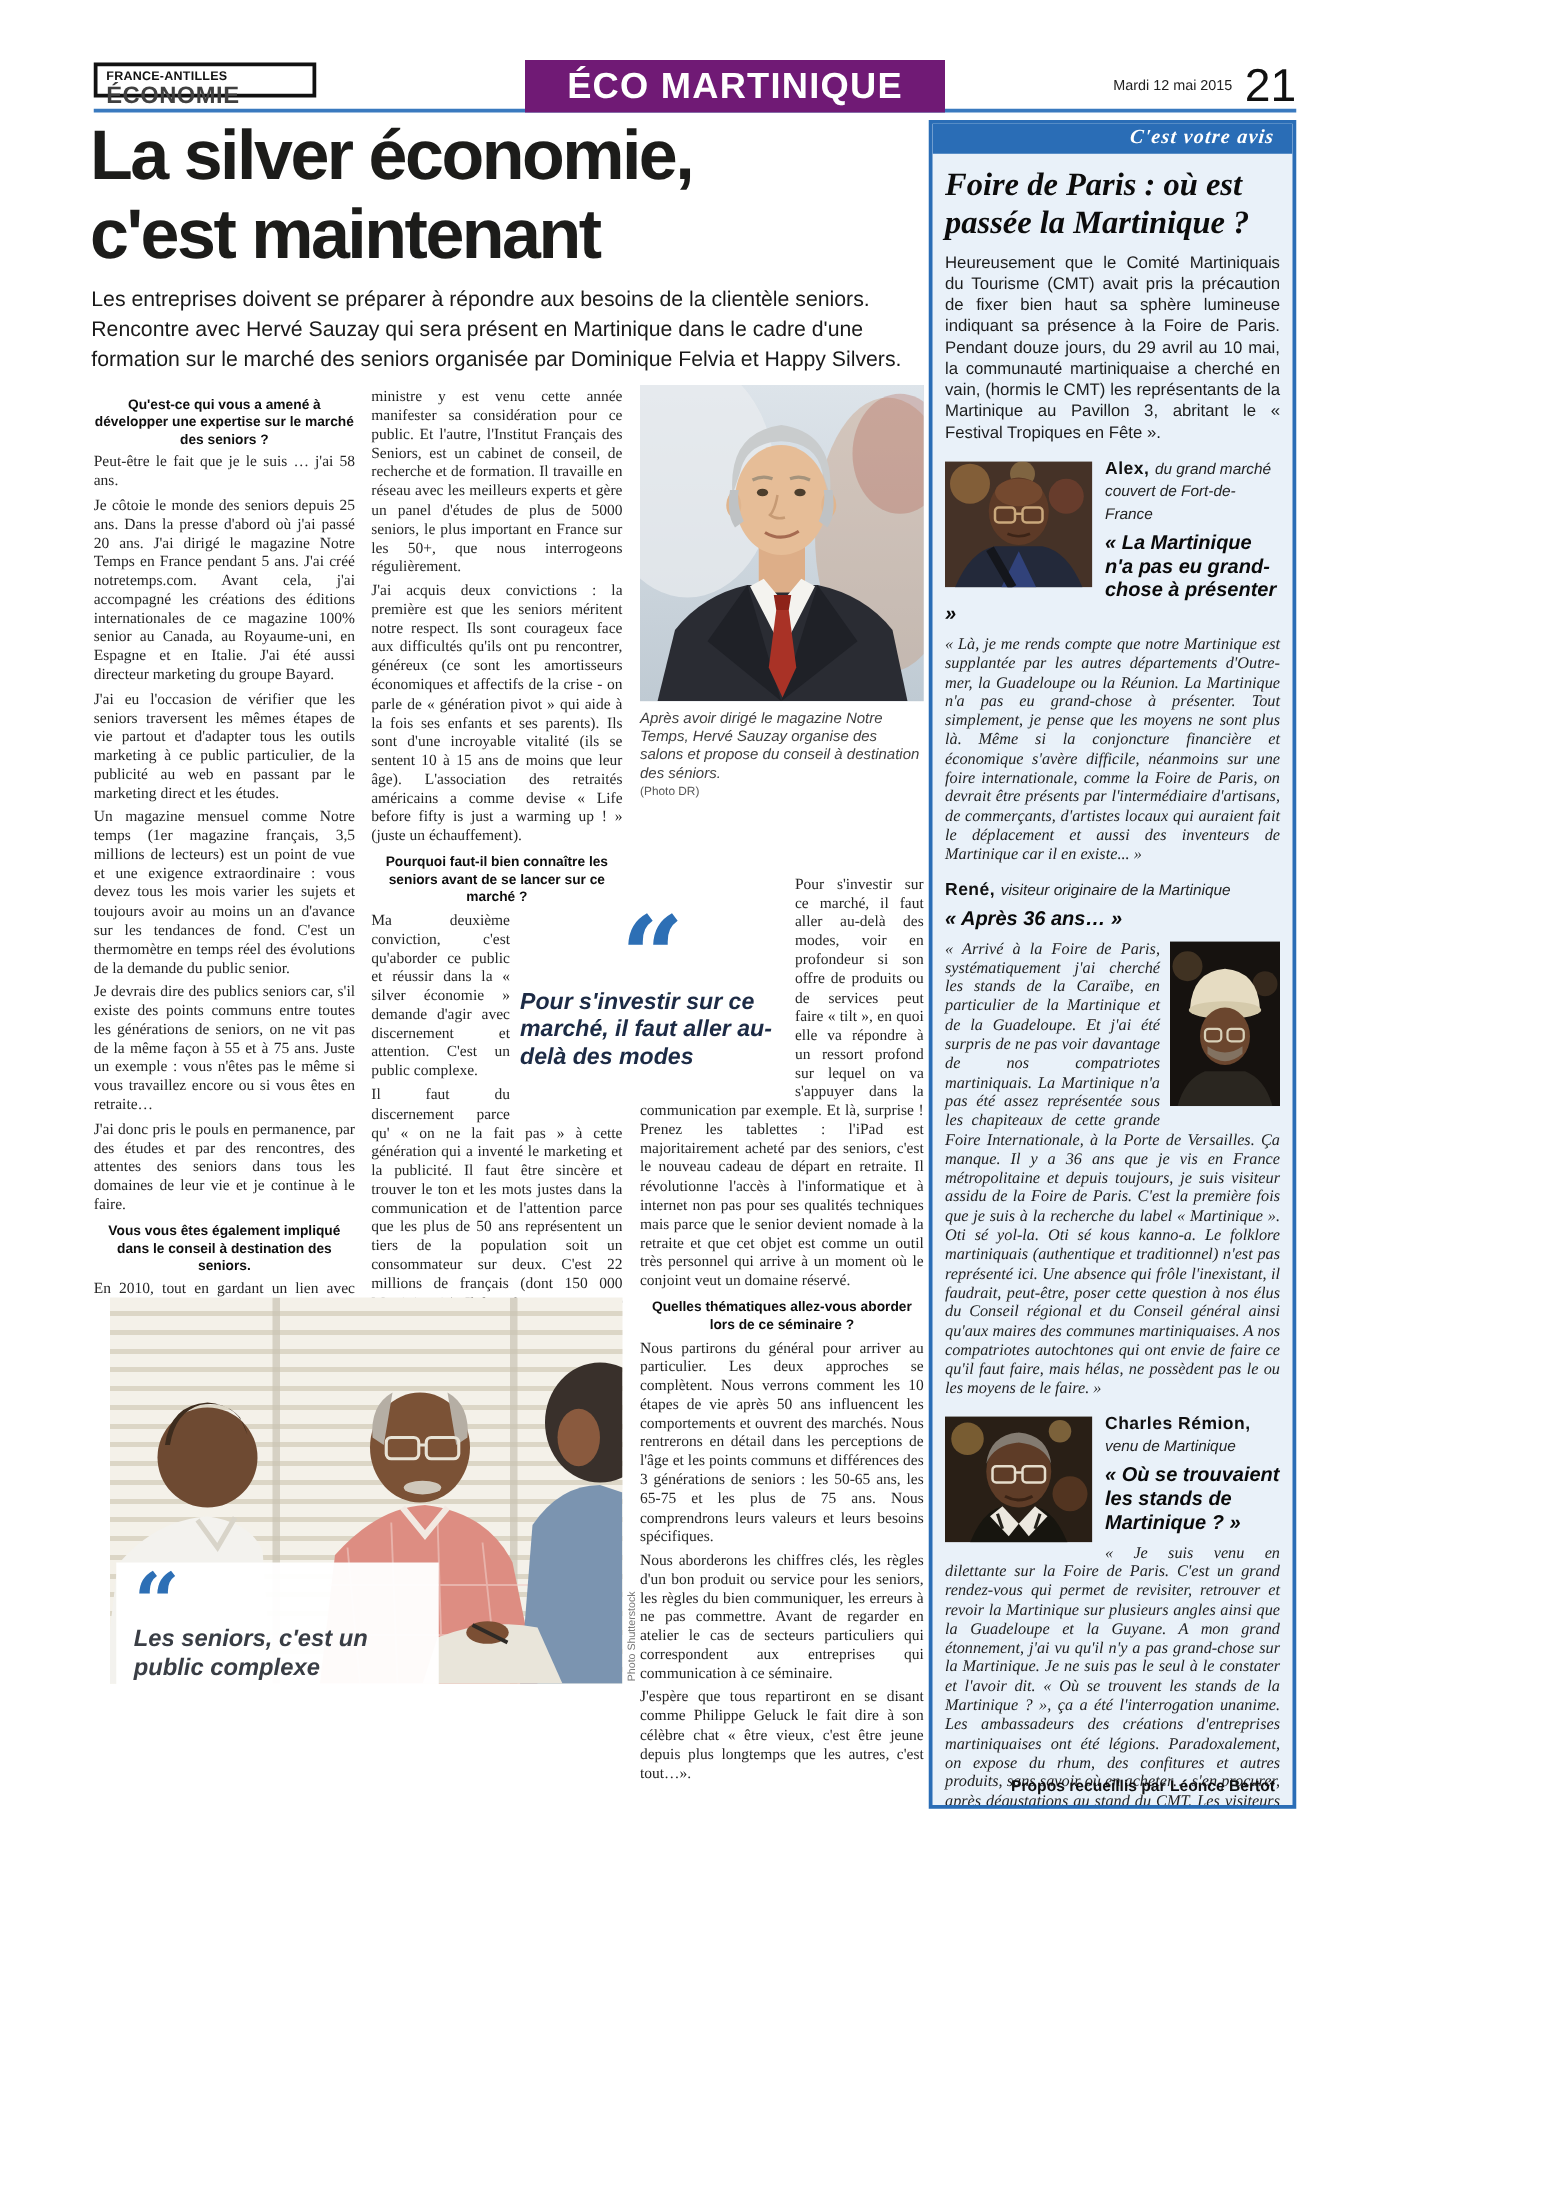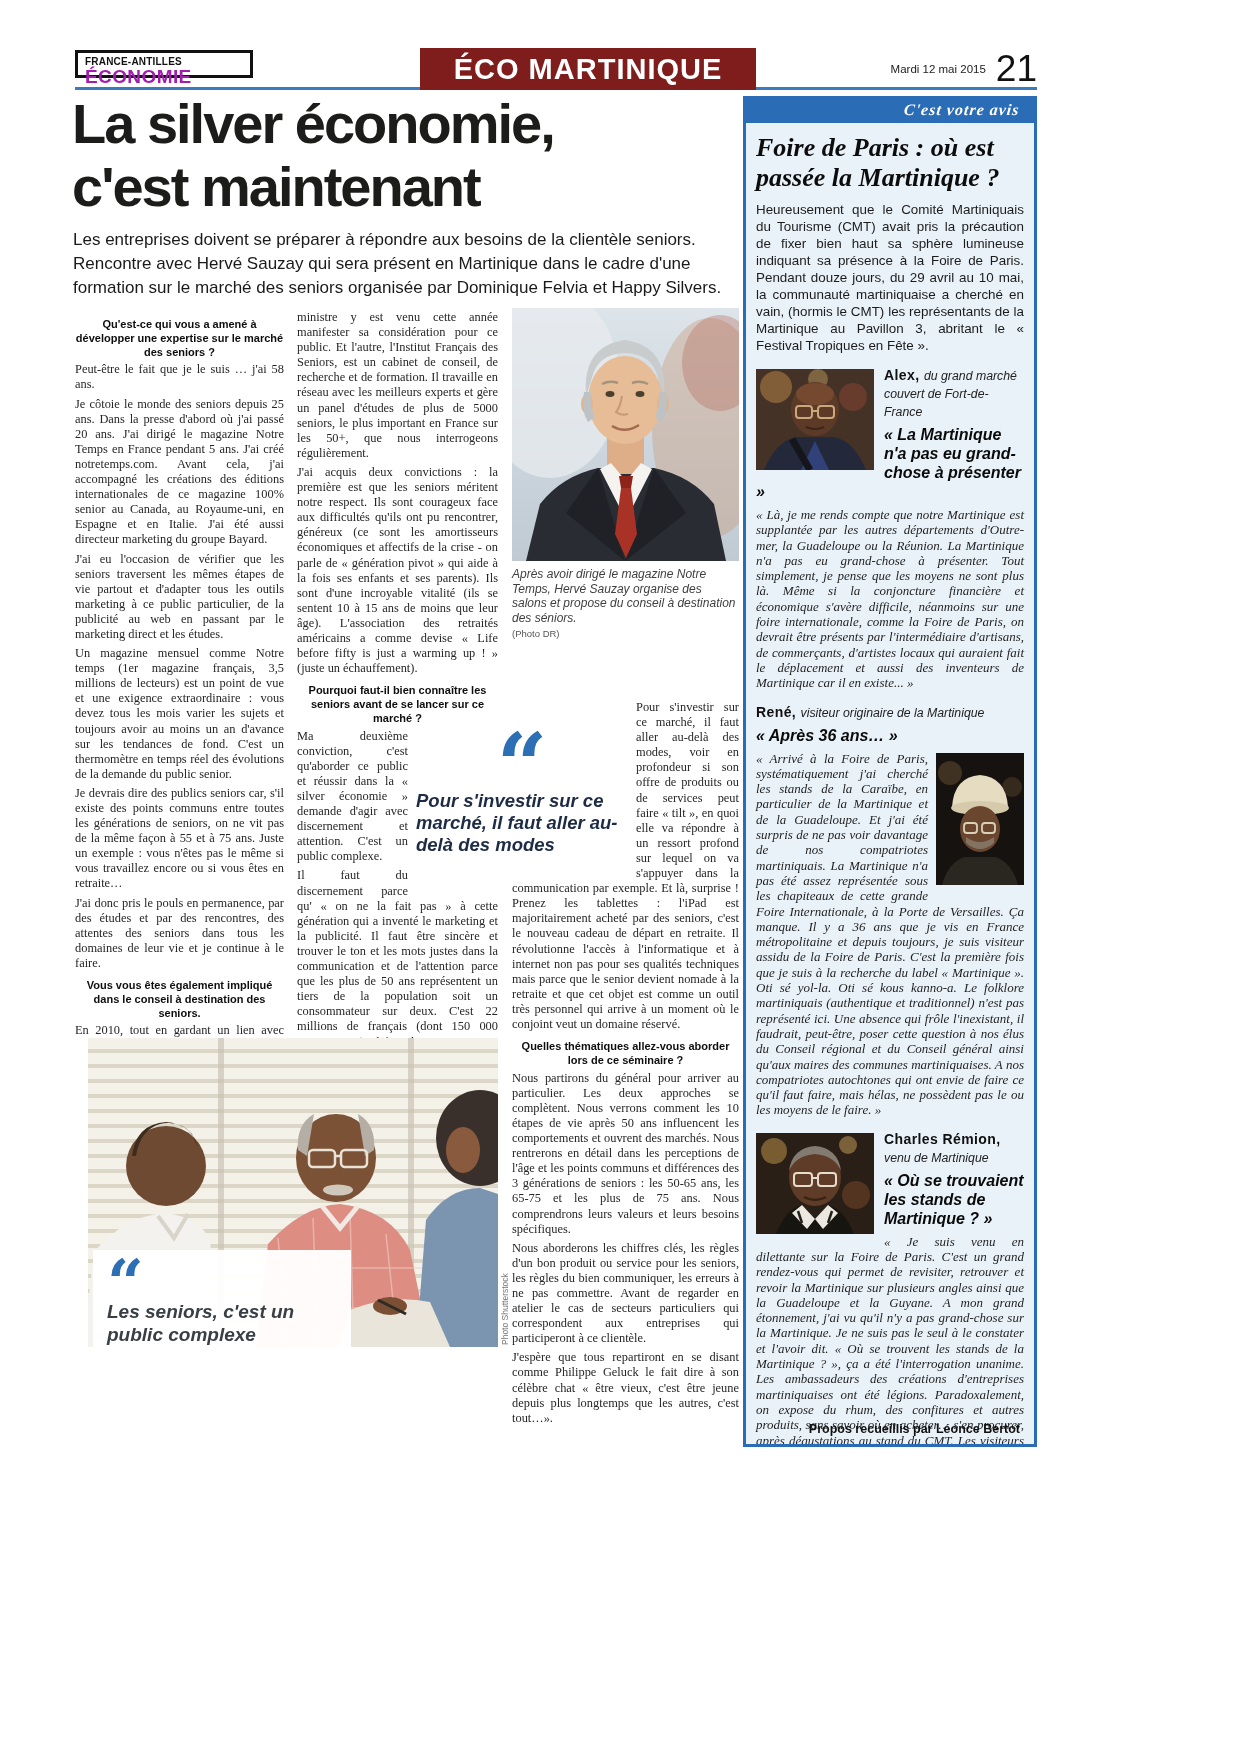--- a/index.html
+++ b/index.html
@@ -5,22 +5,22 @@
   html,body{margin:0;padding:0;background:#9a9a9a;}
   .page{position:relative;width:1239px;height:1754px;background:#ffffff;margin:0 auto;overflow:hidden;
         font-family:"Liberation Serif",serif;color:#262626;}
   .abs{position:absolute;}
 
   
   .hdr-rule{left:75px;top:87px;width:962px;height:3px;background:#3a7abf;}
   .brand{left:75px;top:50px;width:178px;height:28px;border:3px solid #111;box-sizing:border-box;
          background:#fff;padding:3px 7px;font-family:"Liberation Sans",sans-serif;}
   .brand1{font-size:10px;font-weight:bold;letter-spacing:.2px;color:#111;}
-  .brand2{font-size:19px;font-weight:bold;letter-spacing:.4px;color:#a21caf;margin-top:-1px;}
-  .banner{left:420px;top:48px;width:336px;height:42px;background:#7f1d1d;color:#fff;
+  .brand2{font-size:19px;font-weight:bold;letter-spacing:.4px;color:#404040;margin-top:-1px;}
+  .banner{left:420px;top:48px;width:336px;height:42px;background:#701a75;color:#fff;
           font-family:"Liberation Sans",sans-serif;font-weight:bold;font-size:29px;
           text-align:center;line-height:42px;letter-spacing:1px;}
   .dateline{left:840px;top:50px;width:197px;height:38px;display:flex;align-items:center;
             justify-content:flex-end;gap:10px;font-family:"Liberation Sans",sans-serif;}
   .date-txt{font-size:11.5px;color:#222;}
   .pagenum{font-size:37px;font-weight:400;color:#111;line-height:38px;text-align:center;}
 
   
   .headline{left:72px;top:92px;width:660px;font-family:"Liberation Sans",sans-serif;
             font-weight:bold;font-size:56px;line-height:63px;letter-spacing:-2px;color:#1c1c1a;}
@@ -164,21 +164,21 @@
   </div>
   <div class="abs caption">
     <div class="cap-txt">Après avoir dirigé le magazine Notre Temps, Hervé Sauzay organise des salons et propose du conseil à destination des séniors.</div>
     <div class="cap-credit">(Photo DR)</div>
   </div>
 
   <div class="abs col col3t">
     <p><span class="cut cut-l"></span><span>Pour s'investir sur ce marché, il faut aller au-delà des modes, voir en profondeur si son offre de produits ou de services peut faire « tilt », en quoi elle va répondre à un ressort profond sur lequel on va s'appuyer dans la communication par exemple. Et là, surprise ! Prenez les tablettes : l'iPad est majoritairement acheté par des seniors, c'est le nouveau cadeau de départ en retraite. Il révolutionne l'accès à l'informatique et à internet non pas pour ses qualités techniques mais parce que le senior devient nomade à la retraite et que cet objet est comme un outil très personnel qui arrive à un moment où le conjoint veut un domaine réservé.</span></p>
     <p class="q">Quelles thématiques allez-vous aborder lors de ce séminaire ?</p>
     <p>Nous partirons du général pour arriver au particulier. Les deux approches se complètent. Nous verrons comment les 10 étapes de vie après 50 ans influencent les comportements et ouvrent des marchés. Nous rentrerons en détail dans les perceptions de l'âge et les points communs et différences des 3 générations de seniors : les 50-65 ans, les 65-75 et les plus de 75 ans. Nous comprendrons leurs valeurs et leurs besoins spécifiques.</p>
-    <p>Nous aborderons les chiffres clés, les règles d'un bon produit ou service pour les seniors, les règles du bien communiquer, les erreurs à ne pas commettre. Avant de regarder en atelier le cas de secteurs particuliers qui correspondent aux entreprises qui participeront à ce clientèle.</p>
+    <p>Nous aborderons les chiffres clés, les règles d'un bon produit ou service pour les seniors, les règles du bien communiquer, les erreurs à ne pas commettre. Avant de regarder en atelier le cas de secteurs particuliers qui correspondent aux entreprises qui communication à ce séminaire.</p>
     <p>J'espère que tous repartiront en se disant comme Philippe Geluck le fait dire à son célèbre chat « être vieux, c'est être jeune depuis plus longtemps que les autres, c'est tout…».</p>
   </div>
 
   <div class="abs pullquote">
     <div class="pq-glyph">“</div>
     <div class="pq-text">Pour s'investir sur ce marché, il faut aller au-delà des modes</div>
   </div>
 
   <div class="abs photo-seniors">
     <svg width="410" height="309" viewBox="0 0 410 309">

